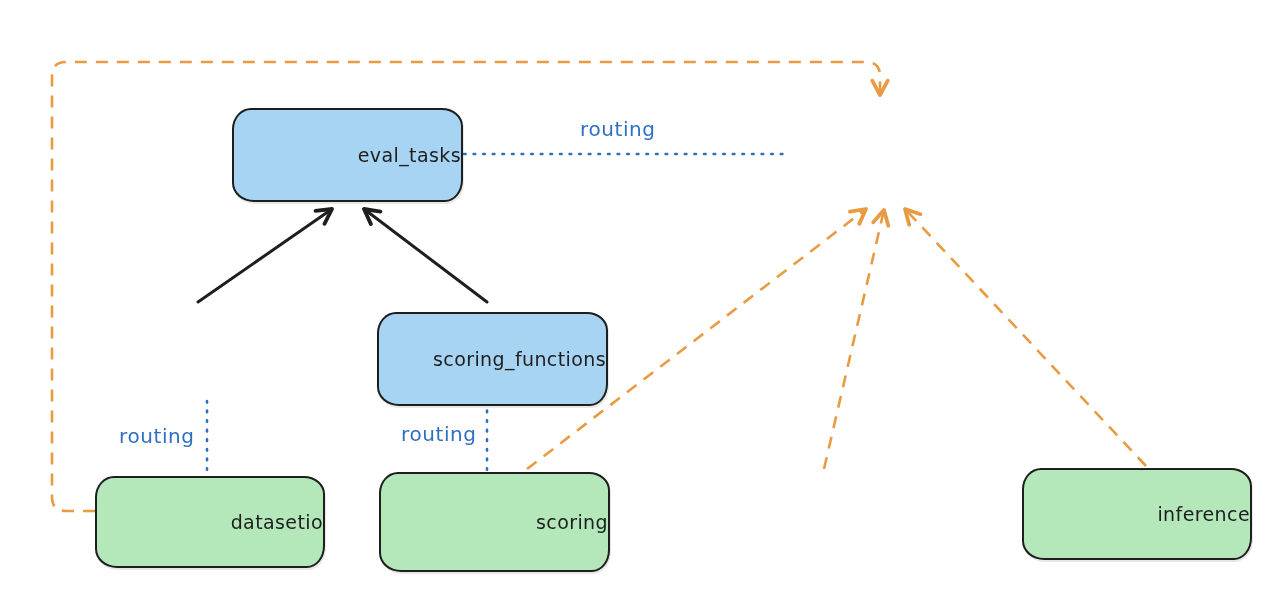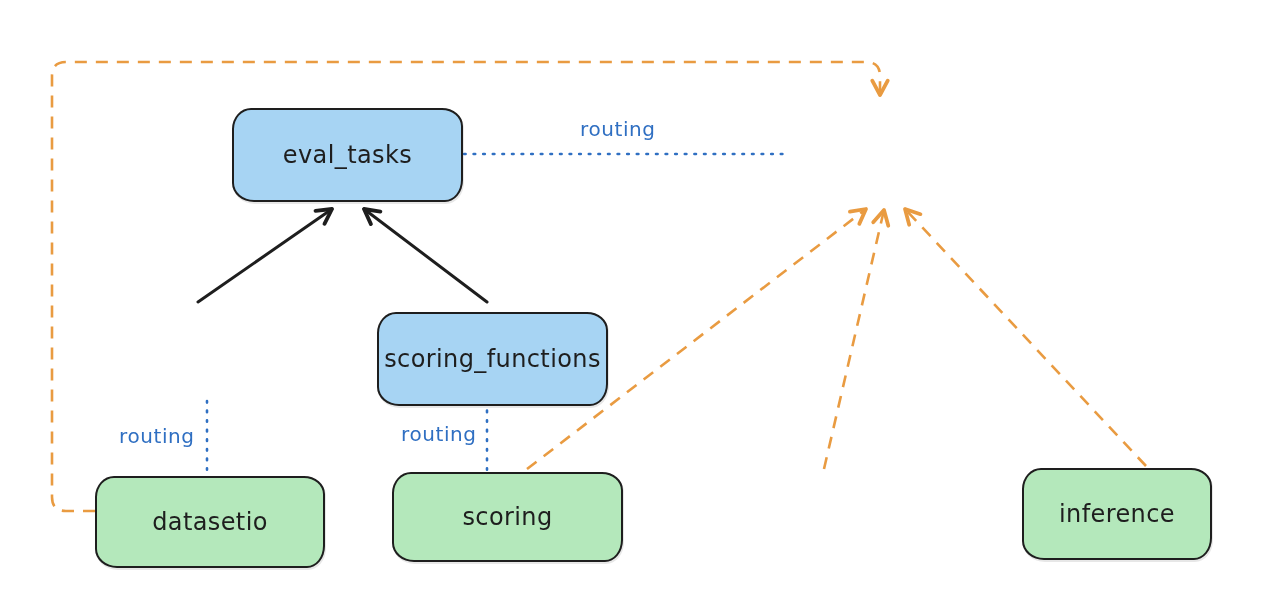--- a/index.html
+++ b/index.html
@@ -40,25 +40,25 @@
     stroke-linecap: butt;
     stroke-dasharray: 12 9;
   }
   .marker-black path { stroke: var(--arrow-black, #1e1e1e); fill: none; }
   .marker-orange path { stroke: var(--orange-dashed, #e99b41); fill: none; }
 
   .node {
     position: absolute;
     display: flex;
     align-items: center;
-    justify-content: center;
+    justify-content: flex-end;
     border: 2.5px solid var(--node-border, #1e1e1e);
     border-radius: 19px 21px 18px 22px / 21px 18px 22px 19px;
     box-sizing: border-box;
-    font-size: 24px;
+    font-size: 19px;
     letter-spacing: 0.4px;
     color: var(--node-border, #1e1e1e);
     box-shadow: 1px 2px 0 0 rgba(120,120,120,0.18);
   }
   .node.blue  { background: var(--node-blue-fill, #a7d4f3); }
   .node.green { background: var(--node-green-fill, #b4e8bb); }
 
   .edge-label {
     position: absolute;
     color: var(--routing-blue, #2f6fc2);
@@ -103,26 +103,26 @@
 
 
   <div class="node blue" style="left:377px; top:312px; width:231px; height:94px;">
     <span>scoring_functions</span>
   </div>
 
   <div class="node green" style="left:95px; top:476px; width:230px; height:92px;">
     <span>datasetio</span>
   </div>
 
-  <div class="node green" style="left:392px; top:472px; width:231px; height:90px;">
+  <div class="node green" style="left:379px; top:472px; width:231px; height:100px;">
     <span>scoring</span>
   </div>
 
 
-  <div class="node green" style="left:1022px; top:468px; width:190px; height:92px;">
+  <div class="node green" style="left:1022px; top:468px; width:230px; height:92px;">
     <span>inference</span>
   </div>
 
   <div class="edge-label" style="left:580px; top:117px;">routing</div>
 
   <div class="edge-label" style="left:119px; top:424px;">routing</div>
 
   <div class="edge-label" style="left:401px; top:422px;">routing</div>
 
 </div>

